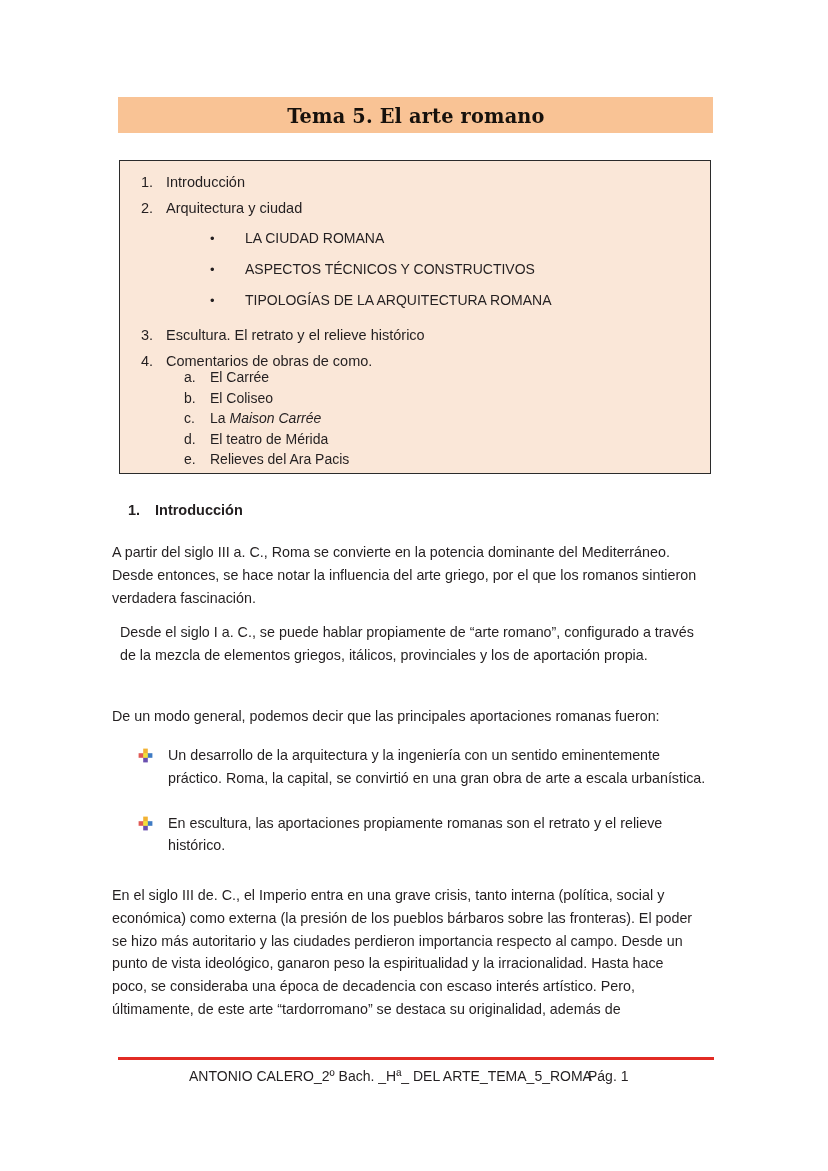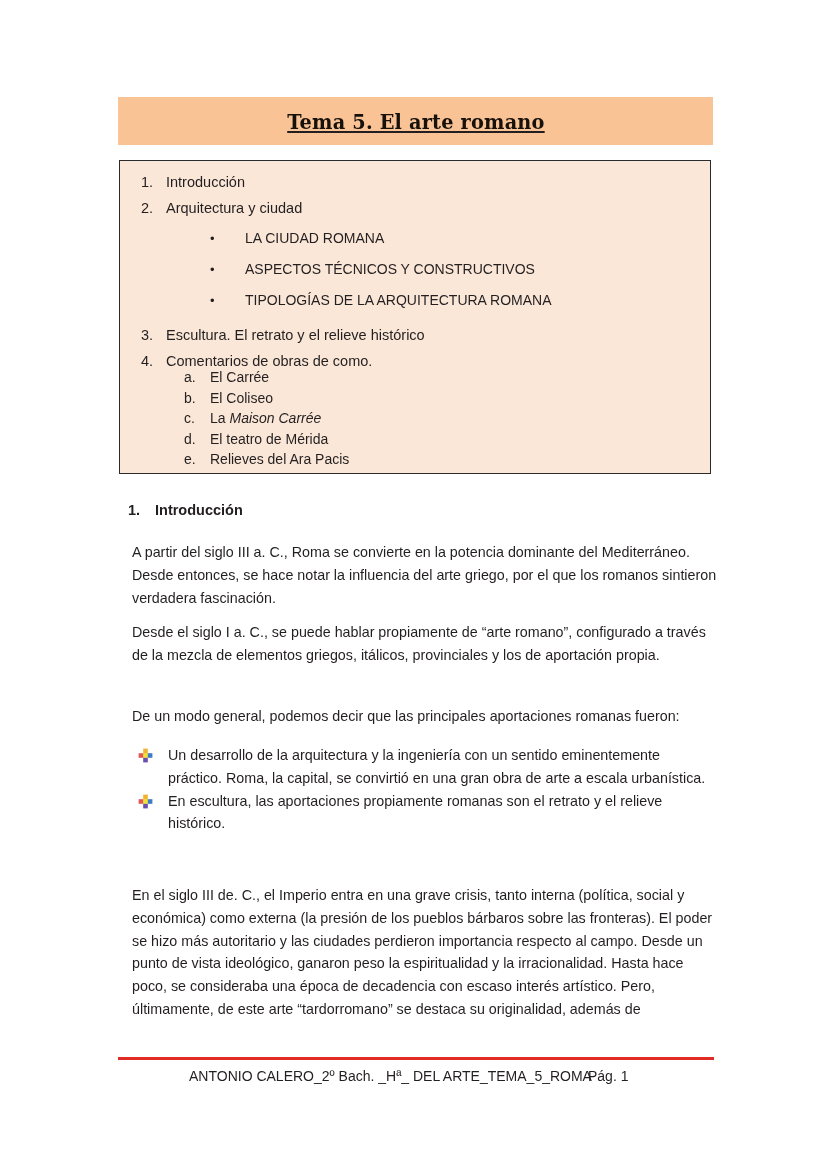--- a/index.html
+++ b/index.html
@@ -22,26 +22,25 @@
     inset: 0;
     background: #ffffff;
   }
 
   
   .title-banner {
     position: absolute;
     left: 118px;
     top: 97px;
     width: 595px;
-    height: 48px;
+    height: 36px;
     background: #f9c395;
     display: flex;
     align-items: center;
     justify-content: center;
-    text-decoration: underline;
   }
   .title-banner .title-text {
     font-family: "DejaVu Serif", serif;
     font-weight: bold;
     font-size: 21px;
     letter-spacing: 0.2px;
     color: #17110c;
     white-space: nowrap;
     transform: scaleX(0.92);
     transform-origin: center;
@@ -131,47 +130,48 @@
     font-weight: bold;
     color: #231f20;
   }
   .section-heading .sh-num {
     display: inline-block;
     width: 27px;
   }
 
   .body-block {
     position: absolute;
-    left: 132px;
+    left: 112px;
     width: 590px;
     font-size: 14.3px;
     line-height: 22.8px;
     color: #231f20;
   }
   .p1 { top: 541px; }
-  .p2 { top: 621px; }
+  .p2 { top: 621px; margin-left: 8px; }
   .p3 { top: 705px; }
   .p4 { top: 884px; }
 
   
   .arrow-list {
     position: absolute;
     left: 138px;
     top: 744px;
     width: 575px;
     margin: 0;
     padding: 0;
     list-style: none;
   }
   .arrow-list li {
     position: relative;
     padding-left: 30px;
     font-size: 14.3px;
     line-height: 22.8px;
     color: #231f20;
+    margin-bottom: 22px;
   }
   .arrow-list li:last-child { margin-bottom: 2px; }
   .cross-bullet {
     position: absolute;
     left: 0;
     top: 3px;
     width: 15px;
     height: 15px;
   }
 

